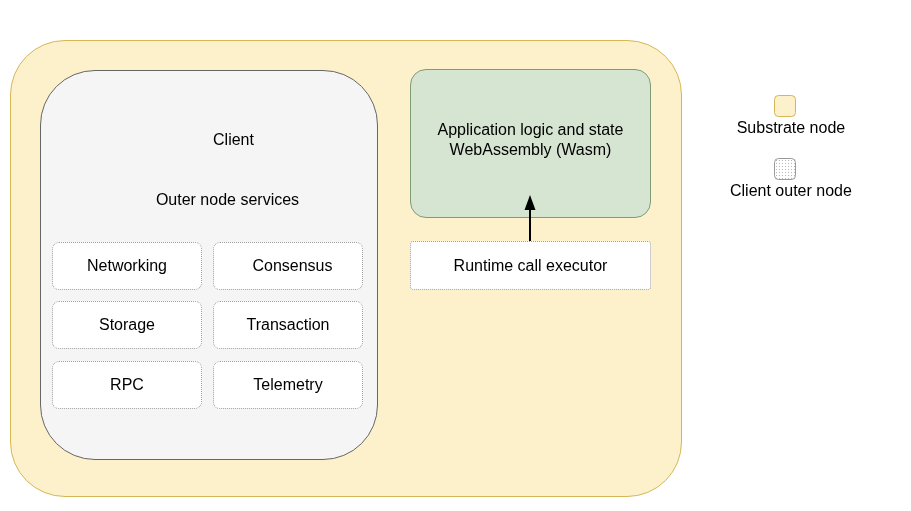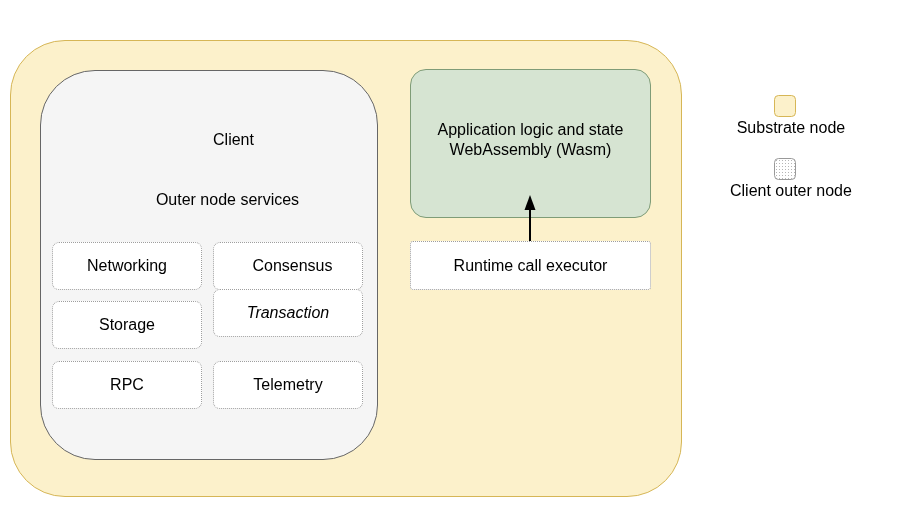--- a/index.html
+++ b/index.html
@@ -94,21 +94,21 @@
   <div class="abs substrate" style="background-color: rgb(252, 241, 203); border-color: rgb(214, 182, 86);"></div>
 
   <div class="abs client" style="background-color: rgb(245, 245, 245); border-color: rgb(102, 102, 102);"></div>
 
   <div class="abs client-title">Client</div>
   <div class="abs client-subtitle">Outer node services</div>
 
   <div class="abs svc" style="left:52px; top:242px;">Networking</div>
   <div class="abs svc" style="left:213px; top:242px;padding-left:9px;">Consensus</div>
   <div class="abs svc" style="left:52px; top:301px;">Storage</div>
-  <div class="abs svc" style="left:213px; top:289px;font-style:italic;">Transaction</div>
+  <div class="abs svc" style="left:213px; top:301px;">Transaction</div>
   <div class="abs svc" style="left:52px; top:361px;">RPC</div>
   <div class="abs svc" style="left:213px; top:361px;">Telemetry</div>
 
   <div class="abs wasm" style="background-color: rgb(214, 228, 210); border-color: rgb(127, 156, 119);">
     <div>Application logic and state</div>
     <div>WebAssembly (Wasm)</div>
   </div>
 
   <svg class="abs arrow" width="22" height="50" viewBox="0 0 22 50">
     <line x1="11" y1="48" x2="11" y2="15" stroke="#000000" stroke-width="2"></line>

